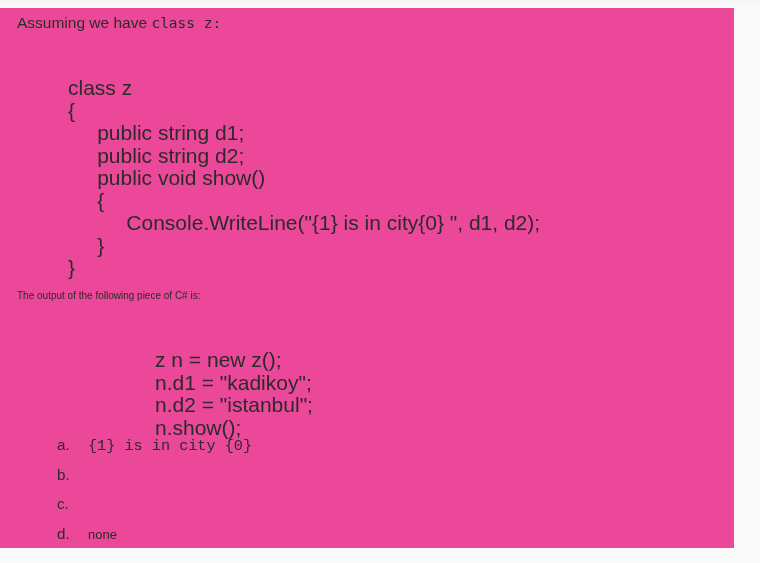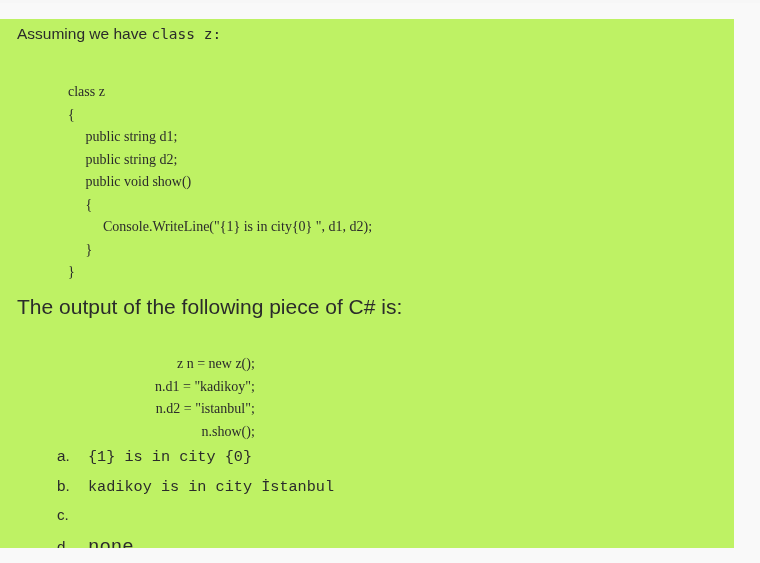--- a/index.html
+++ b/index.html
@@ -24,24 +24,24 @@
     position: absolute;
     left: 0;
     top: 0;
     width: 760px;
     height: 3px;
     background: #f7f7f7;
   }
   .sheet {
     position: absolute;
     left: 0;
-    top: 19px;
+    top: 8px;
     width: 734px;
     height: 545px;
-    background: #bef264;
+    background: #ec4899;
   }
   .content {
     position: absolute;
     left: 0;
     top: 0;
     width: 734px;
   }
 
   .intro-line {
     position: absolute;
@@ -55,42 +55,41 @@
     font-family: "Liberation Sans", sans-serif;
     font-size: 15.5px;
   }
   .intro-line .mono {
     font-family: "DejaVu Sans Mono", monospace;
     font-size: 14.5px;
   }
 
   .code-block {
     position: absolute;
-    font-family: Liberation Serif, serif;
-    font-size: 14px;
+    font-family: Liberation Sans, sans-serif;
+    font-size: 21px;
     line-height: 22.5px;
     white-space: pre;
     color: #2b2b2b;
   }
   #code-class {
     left: 68px;
     top: 48px;
   }
   #code-usage {
     left: 155px;
     top: 320px;
     line-height: 22.5px;
-    text-align: right;
   }
 
   .question-line {
     position: absolute;
     left: 17px;
     top: 278px;
-    font-size: 21px;
+    font-size: 10px;
     line-height: 20px;
     white-space: pre;
     font-family: "Liberation Sans", sans-serif;
   }
 
   .answers {
     position: absolute;
     left: 57px;
     top: 428px;
     margin: 0;
@@ -106,22 +105,22 @@
   .answer-label {
     width: 31px;
     flex: 0 0 31px;
     font-family: "Liberation Sans", sans-serif;
   }
   .answer-text {
     font-family: Liberation Mono, monospace;
     white-space: pre;
   }
   .answer-item.mono-text .answer-text {
-    font-family: Liberation Mono, monospace;
-    font-size: 19px;
+    font-family: Liberation Sans, sans-serif;
+    font-size: 13px;
   }
 
   .bottom-strip {
     position: absolute;
     left: 0;
     top: 548px;
     width: 760px;
     height: 15px;
     background: #f9f9f9;
   }
@@ -163,21 +162,20 @@
 n.d2 = "istanbul";
 n.show();</pre>
 
       <ul class="answers">
         <li class="answer-item">
           <span class="answer-label">a.</span>
           <span class="answer-text">{1} is in city {0}</span>
         </li>
         <li class="answer-item">
           <span class="answer-label">b.</span>
-          <span class="answer-text">kadikoy is in city İstanbul</span>
         </li>
         <li class="answer-item">
           <span class="answer-label">c.</span>
         </li>
         <li class="answer-item mono-text">
           <span class="answer-label">d.</span>
           <span class="answer-text">none</span>
         </li>
       </ul>
 

